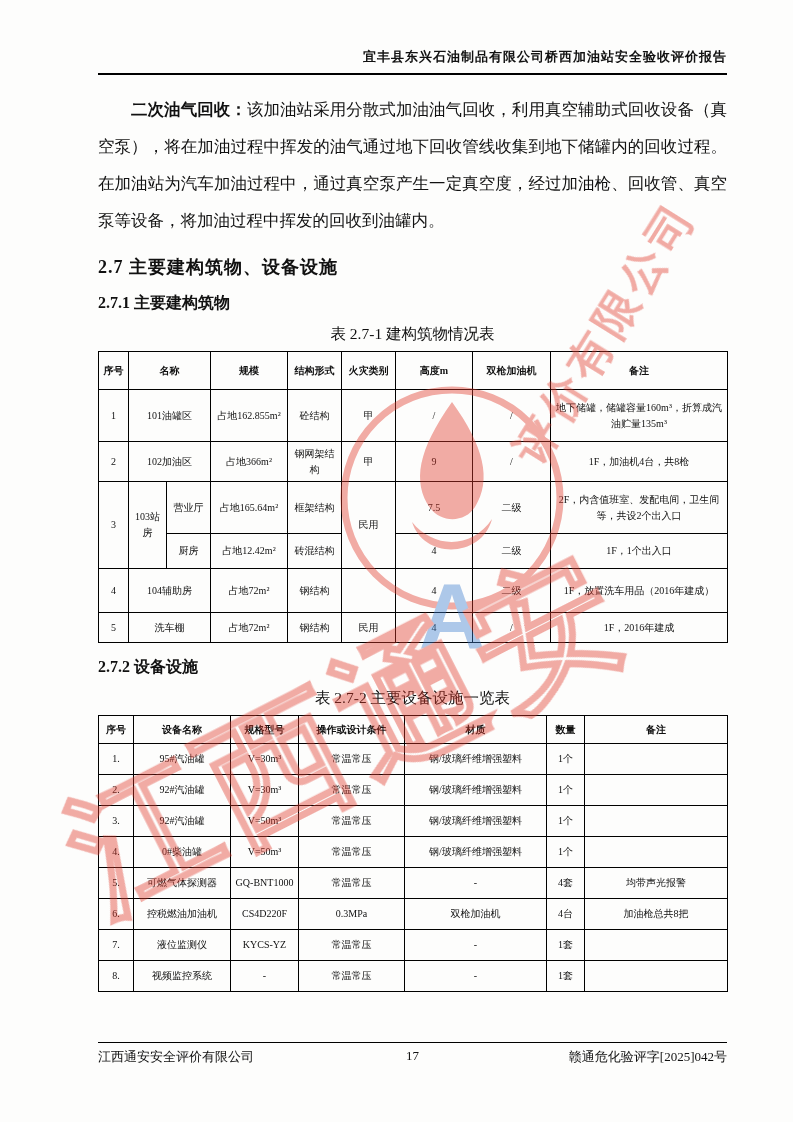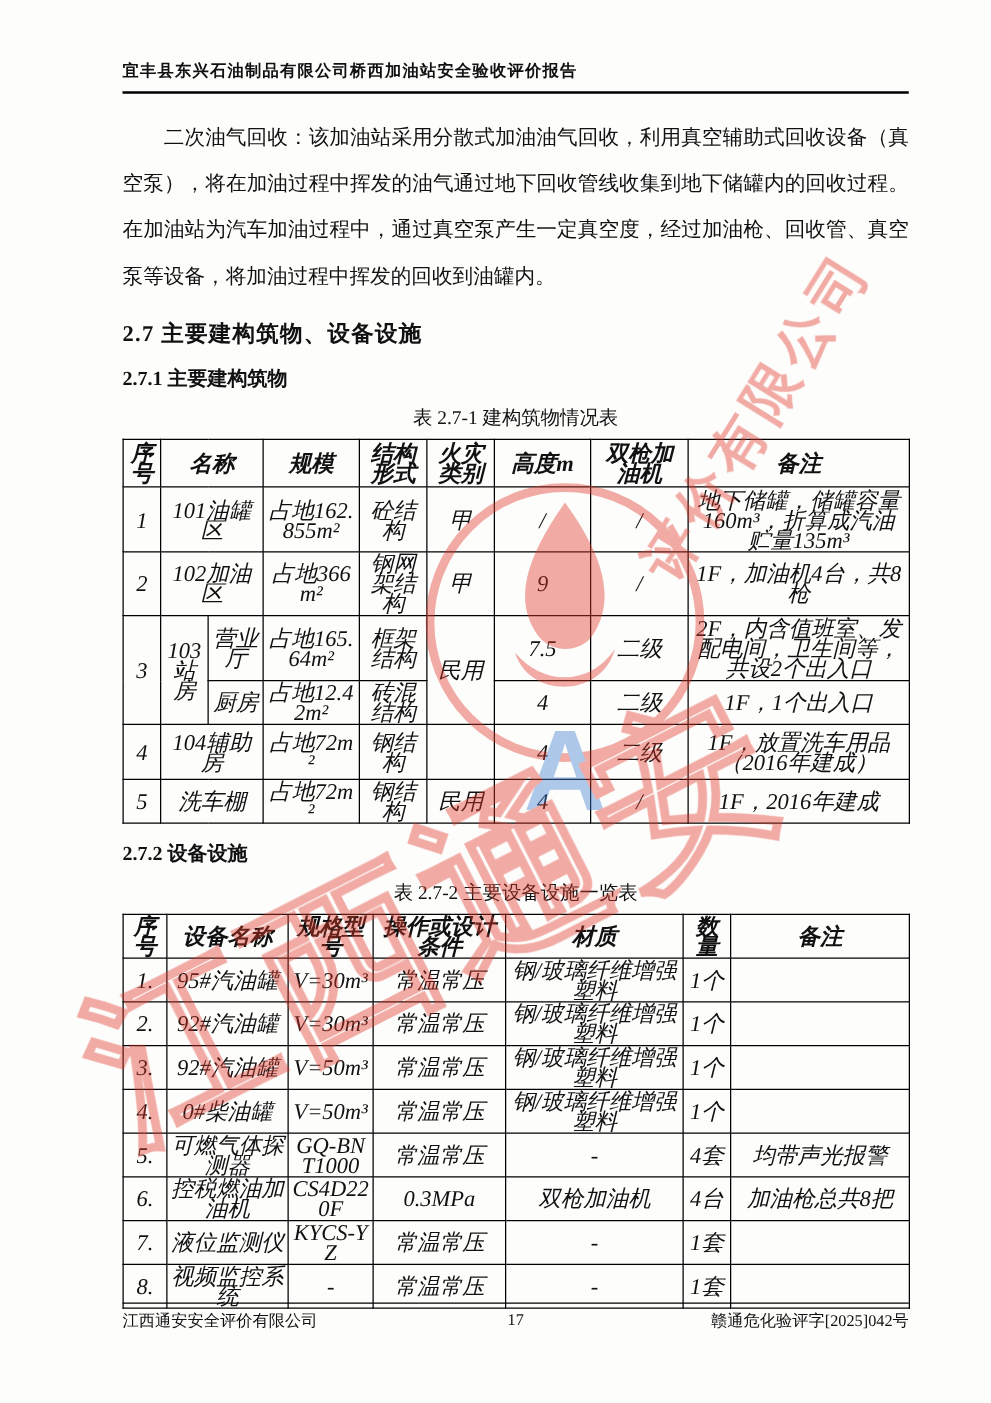--- a/index.html
+++ b/index.html
@@ -9,48 +9,47 @@
     background: #fdfdfc;
     color: #111;
     font-family: "Liberation Serif", "DejaVu Serif", serif;
     position: relative;
     overflow: hidden;
   }
   .content { position: absolute; left: 98px; top: 0; width: 629px; }
 
   .doc-header {
     margin-top: 48px;
-    text-align: left;
+    text-align: right;
     font-size: 13px;
     font-weight: bold;
     letter-spacing: 1px;
     padding-bottom: 7px;
     border-bottom: 2px solid #000;
   }
 
   .intro {
     margin: 16px 0 0;
     font-size: 16.5px;
     line-height: 37px;
     text-align: justify;
     text-indent: 33px;
   }
-  .intro .lead { font-weight: normal; }
+  .intro .lead { font-weight: bold; }
 
   .h-major { margin: 16px 0 0; font-size: 18px; font-weight: bold; letter-spacing: 1px; }
   .h-minor { margin: 14px 0 0; font-size: 16px; font-weight: bold; }
   .tcaption { margin: 10px 0 0; text-align: center; font-size: 15.5px; font-weight: normal; }
 
   table.tbl {
     margin-top: 6px;
     border-collapse: collapse;
     table-layout: fixed;
     width: 629px;
-    font-size: 18px;
-    font-style: italic;
+    font-size: 10px;
   }
   .tbl td {
     border: 1px solid #000;
     text-align: center;
     vertical-align: middle;
     padding: 1px 3px;
     line-height: 16px;
     word-break: break-all;
   }
   .tbl .note { text-align: center; }

